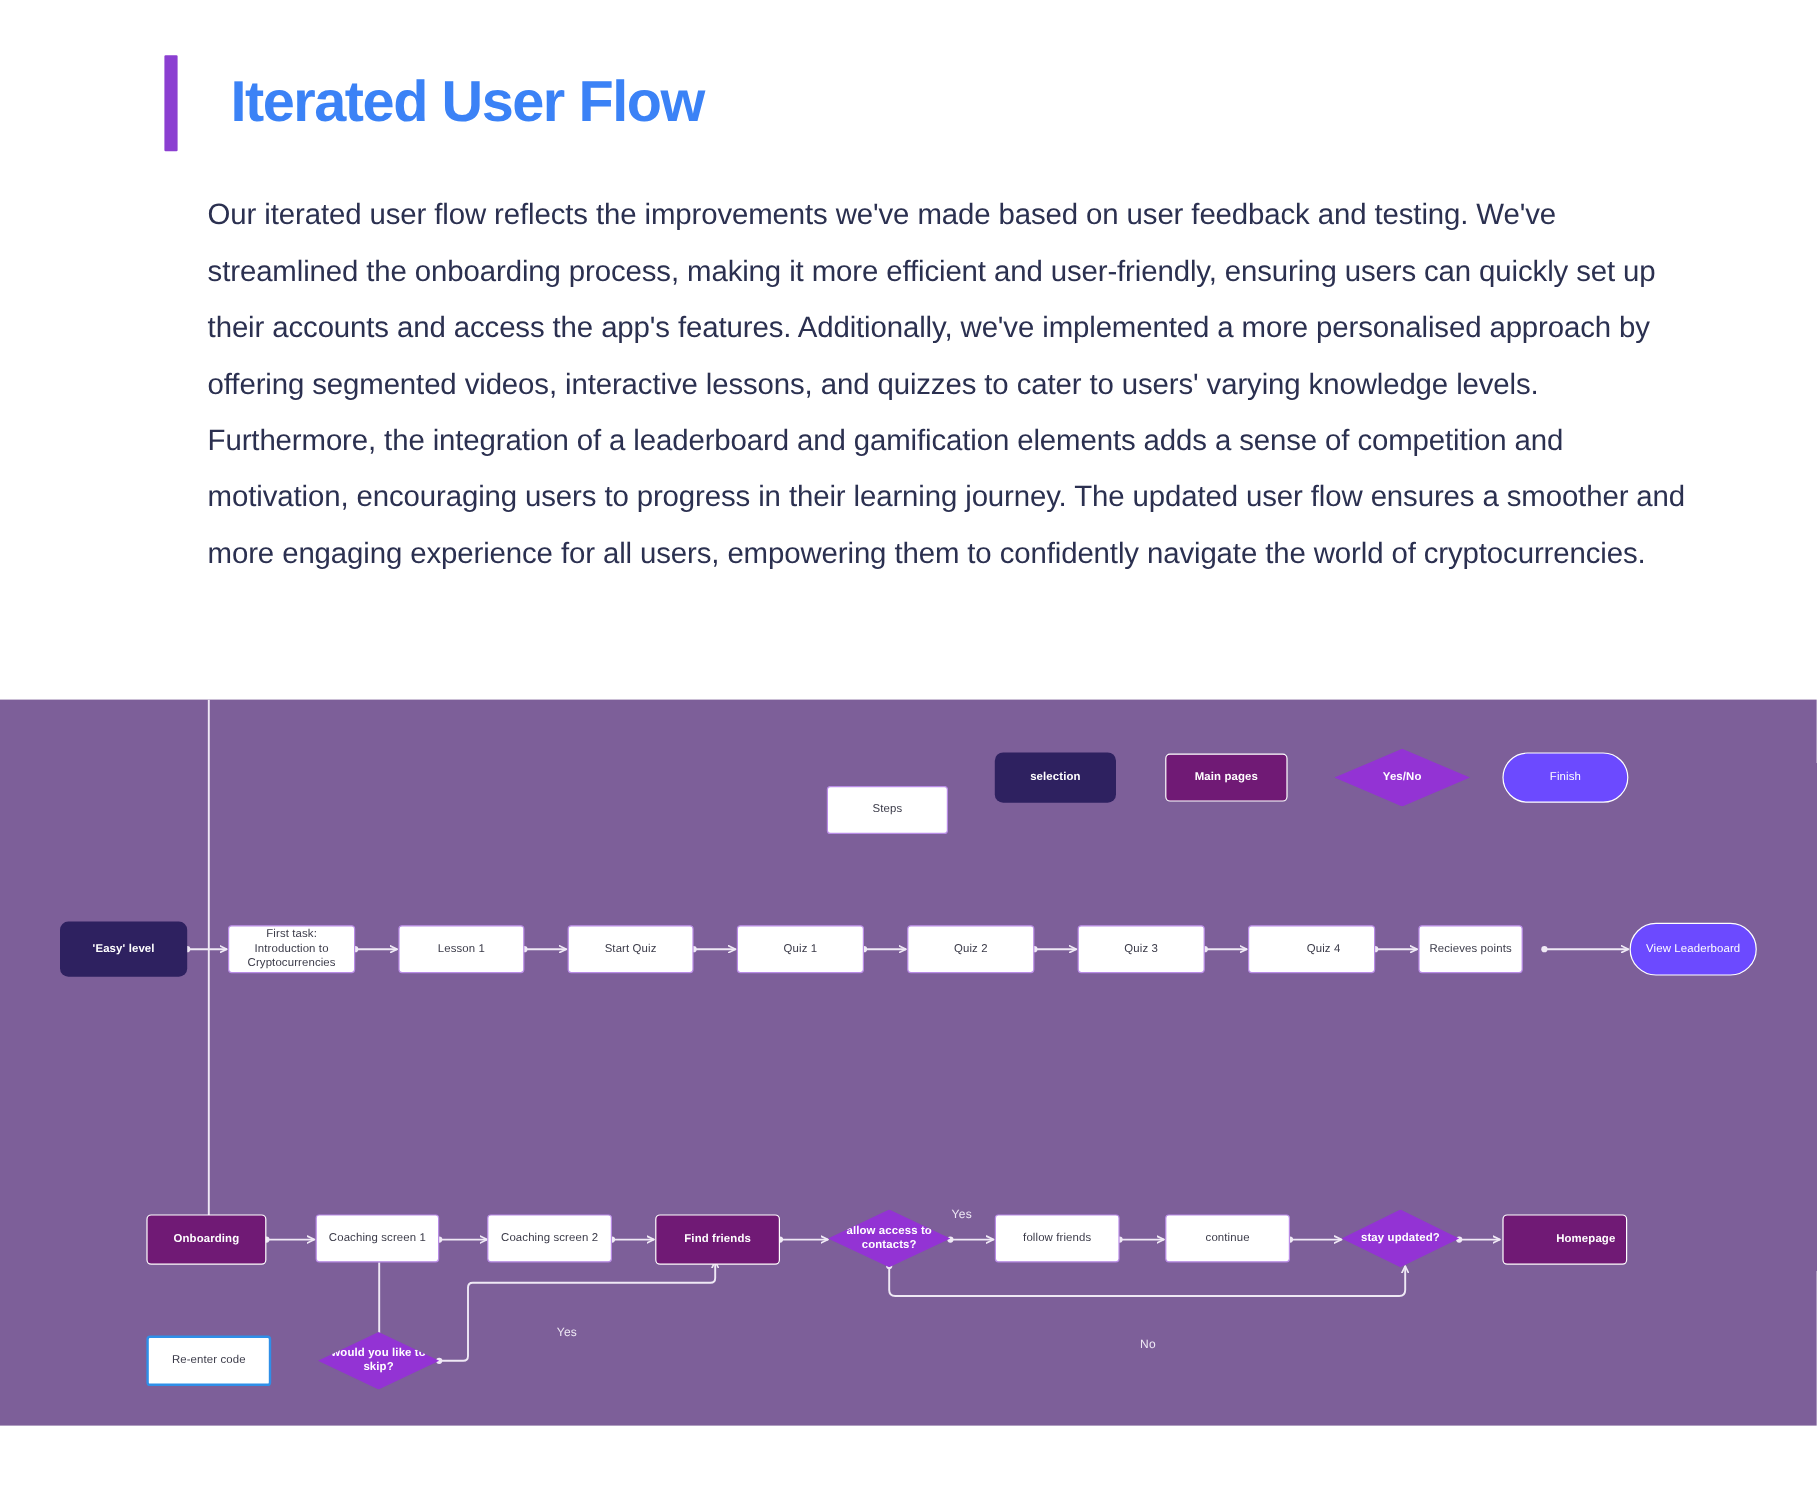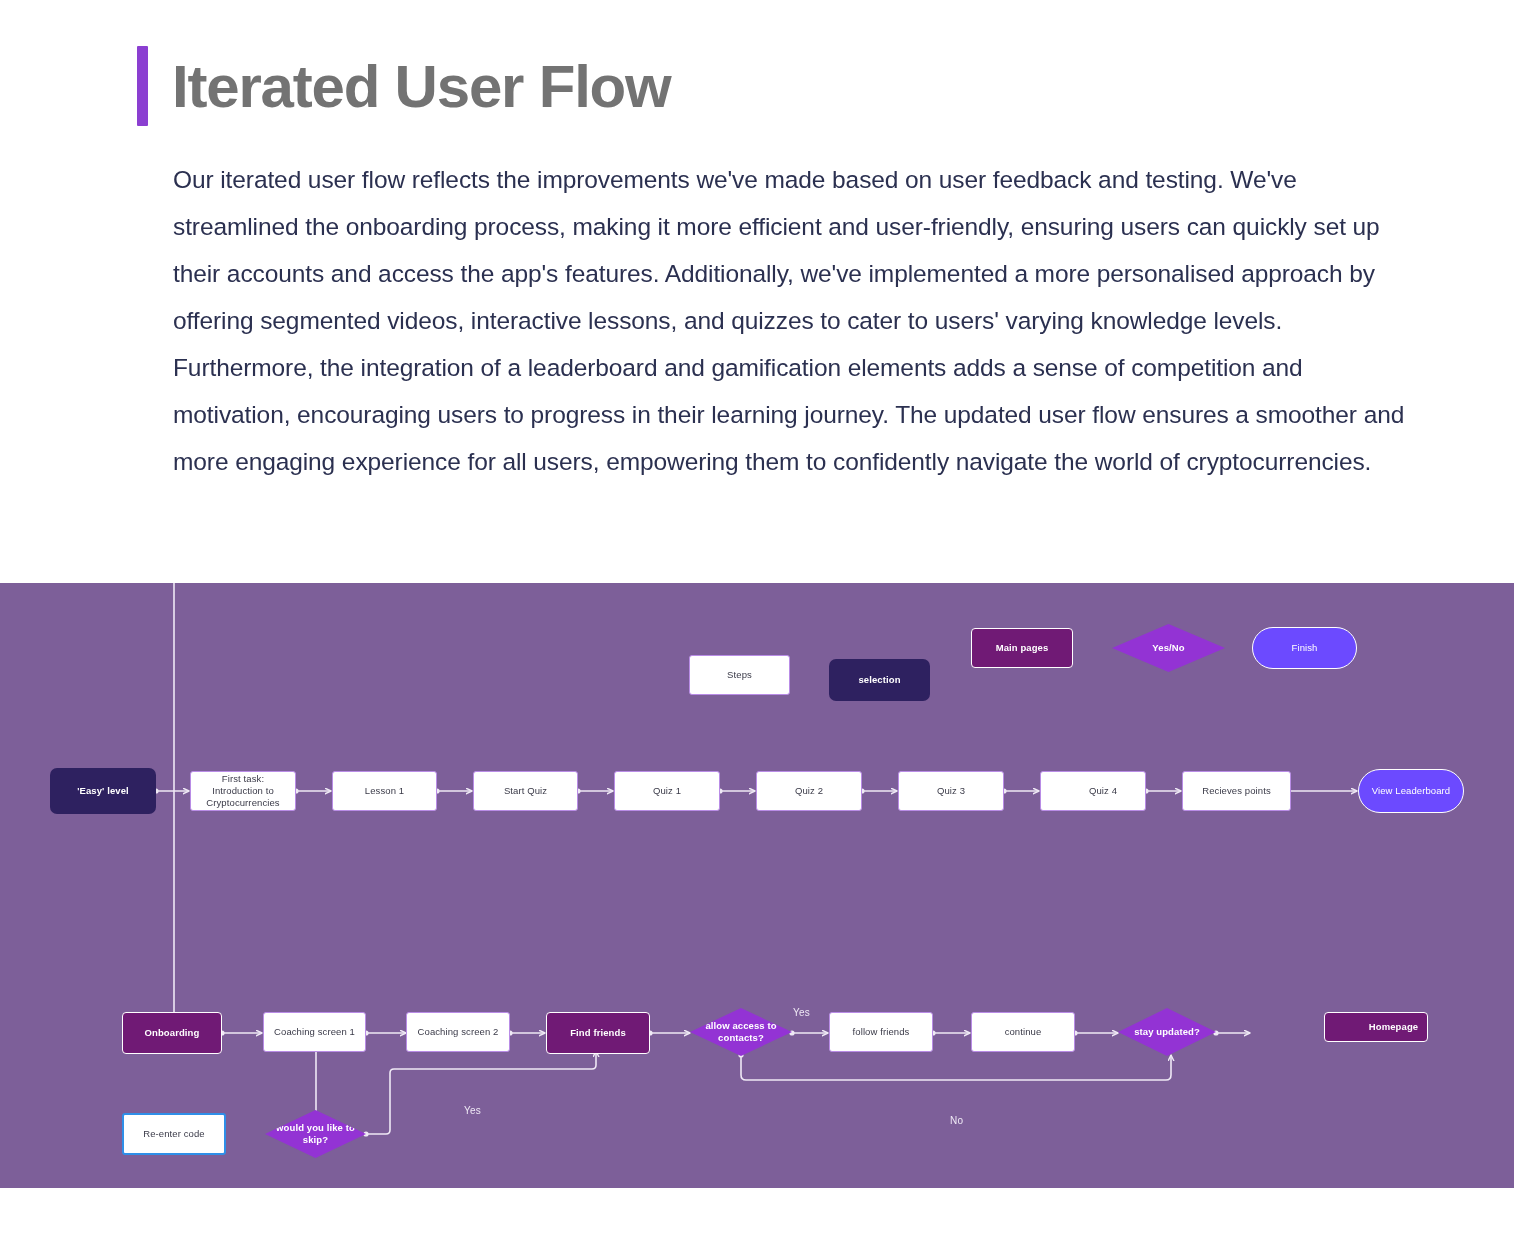--- a/index.html
+++ b/index.html
@@ -17,23 +17,24 @@
   .header { position: absolute; left: 0; top: 0; width: 1514px; height: 583px; }
   .title-row {
     position: absolute; left: 137px; top: 46px;
     display: flex; align-items: center;
   }
   .title-bar {
     width: 11px; height: 80px; background: #8b3fd1; margin-right: 24px;
     border-radius: 1px;
   }
   .page-title {
-    font-size: 60px; font-weight: 700; color: #737373;
+    font-size: 48px; font-weight: 700; color: #3b82f6;
     letter-spacing: -1.2px; line-height: 1.05;
     font-family: "Liberation Sans", sans-serif;
+    margin-left: 20px;
   }
   .body-copy {
     position: absolute; left: 173px; top: 156px; width: 1250px;
     font-size: 24.5px; line-height: 47px; color: #2b3050;
     font-weight: 400; letter-spacing: -0.1px;
   }
 
   
   .flow-panel {
     position: absolute; left: 0; top: 583px; width: 1514px; height: 605px;
@@ -150,21 +151,21 @@
                  Q596,486 596,482 L596,468" marker-end="url(#ah)"></path>
 
         <circle cx="741" cy="472" r="2.6" fill="#efe9f5" stroke="none"></circle>
         <path d="M741,472 L741,492 Q741,497 746,497 L1166,497 Q1171,497 1171,492 L1171,472" marker-end="url(#ah)"></path>
       </g>
     </svg>
 
     <div class="node n-step" style="left:689px; top:45px; width:101px; height:40px;margin-top:27px;">
       <span>Steps</span>
     </div>
-    <div class="node n-selection" style="left:829px; top:44px; width:101px; height:42px;margin-top:32px;">
+    <div class="node n-selection" style="left:829px; top:44px; width:101px; height:42px;">
       <span>selection</span>
     </div>
     <div class="node n-main" style="left:971px; top:45px; width:102px; height:40px;">
       <span>Main pages</span>
     </div>
     <div class="node n-diamond" style="left:1112px; top:41px; width:113px; height:48px;">
       <span>Yes/No</span>
     </div>
     <div class="node n-finish" style="left:1252px; top:44px; width:105px; height:42px;">
       <span>Finish</span>
@@ -187,21 +188,21 @@
     </div>
     <div class="node n-step" style="left:756px; top:188px; width:106px; height:40px;">
       <span>Quiz 2</span>
     </div>
     <div class="node n-step" style="left:898px; top:188px; width:106px; height:40px;">
       <span>Quiz 3</span>
     </div>
     <div class="node n-step" style="left:1040px; top:188px; width:106px; height:40px;padding-left:20px;">
       <span>Quiz 4</span>
     </div>
-    <div class="node n-step" style="left:1182px; top:188px; width:109px; height:40px;">
+    <div class="node n-step" style="left:1182px; top:188px; width:87px; height:40px;">
       <span>Recieves points</span>
     </div>
     <div class="node n-finish" style="left:1358px; top:186px; width:106px; height:44px;">
       <span>View Leaderboard</span>
     </div>
 
     <div class="node n-main" style="left:122px; top:429px; width:100px; height:42px;">
       <span>Onboarding</span>
     </div>
     <div class="node n-step" style="left:263px; top:429px; width:103px; height:40px;">
@@ -218,21 +219,21 @@
     </div>
     <div class="node n-step" style="left:829px; top:429px; width:104px; height:40px;">
       <span>follow friends</span>
     </div>
     <div class="node n-step" style="left:971px; top:429px; width:104px; height:40px;">
       <span>continue</span>
     </div>
     <div class="node n-diamond" style="left:1118px; top:425px; width:98px; height:48px;">
       <span>stay updated?</span>
     </div>
-    <div class="node n-main" style="left:1324px; top:429px; width:104px; height:30px;padding-left:35px;">
+    <div class="node n-main" style="left:1252px; top:429px; width:104px; height:42px;padding-left:35px;">
       <span>Homepage</span>
     </div>
 
     <div class="node n-step-blue" style="left:122px; top:530px; width:104px; height:42px;">
       <span>Re-enter code</span>
     </div>
     <div class="node n-diamond" style="left:265px; top:527px; width:101px; height:48px;">
       <span>would you like to skip?</span>
     </div>
 

